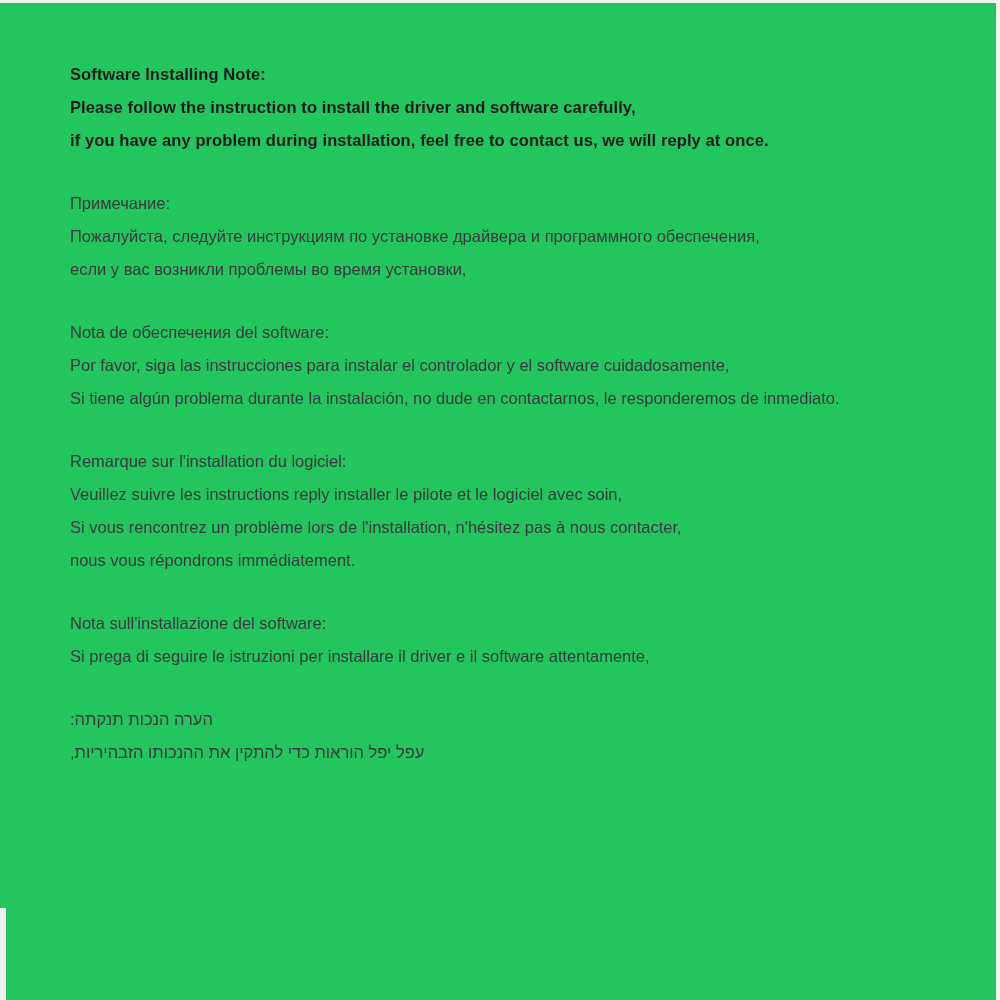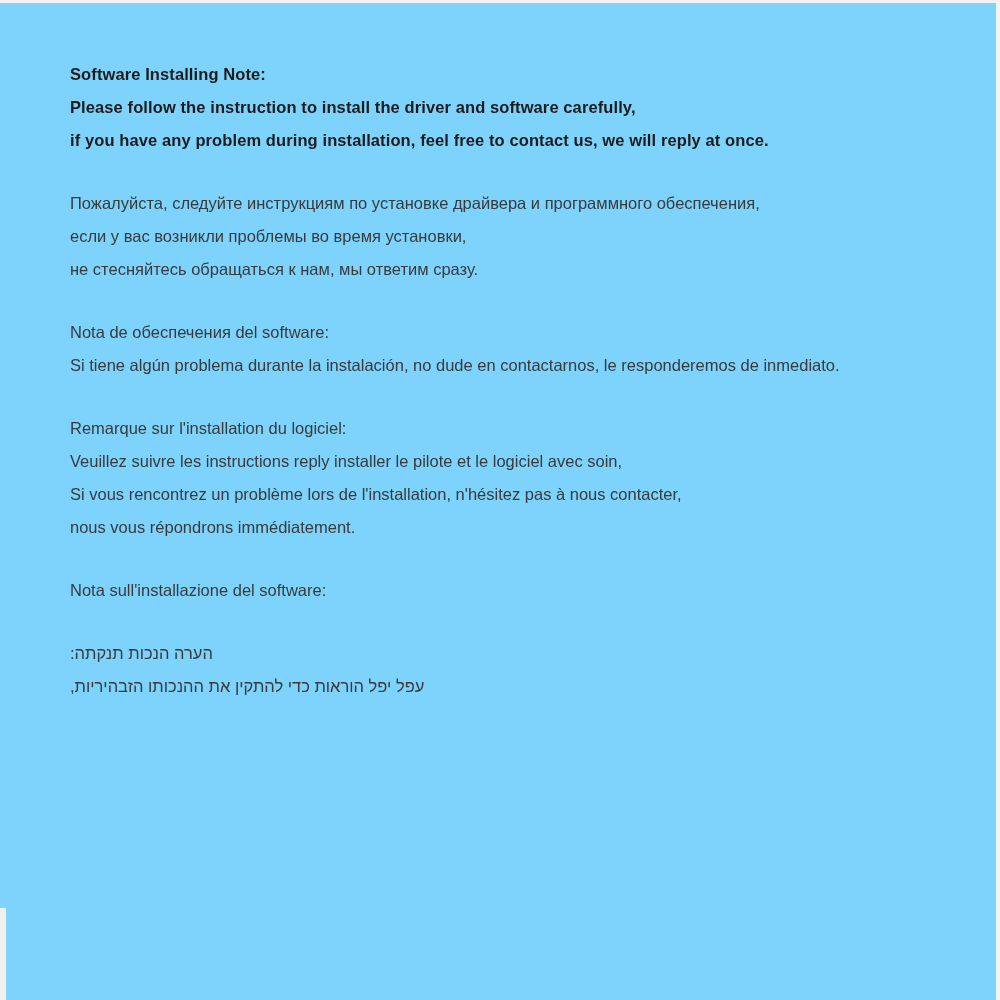--- a/index.html
+++ b/index.html
@@ -10,21 +10,21 @@
     width: 1000px;
     height: 1000px;
     background: #ffffff;
     font-family: "Liberation Sans", sans-serif;
     overflow: hidden;
   }
   .page {
     position: relative;
     width: 1000px;
     height: 1000px;
-    background: #7dd3fc;
+    background: #22c55e;
     box-sizing: border-box;
   }
   
   .edge-top {
     position: absolute;
     top: 0; left: 0;
     width: 1000px; height: 3px;
     background: #f2f2f2;
   }
   .edge-right {
@@ -84,39 +84,41 @@
 
   <div class="content">
 
     <div class="block block-en">
       <div class="line">Software Installing Note:</div>
       <div class="line">Please follow the instruction to install the driver and software carefully,</div>
       <div class="line">if you have any problem during installation, feel free to contact us, we will reply at once.</div>
     </div>
 
     <div class="block block-ru">
+      <div class="line">Примечание:</div>
       <div class="line">Пожалуйста, следуйте инструкциям по установке драйвера и программного обеспечения,</div>
       <div class="line">если у вас возникли проблемы во время установки,</div>
-      <div class="line">не стесняйтесь обращаться к нам, мы ответим сразу.</div>
     </div>
 
     <div class="block block-es">
       <div class="line">Nota de обеспечения del software:</div>
+      <div class="line">Por favor, siga las instrucciones para instalar el controlador y el software cuidadosamente,</div>
       <div class="line">Si tiene algún problema durante la instalación, no dude en contactarnos, le responderemos de inmediato.</div>
     </div>
 
     <div class="block block-fr">
       <div class="line">Remarque sur l'installation du logiciel:</div>
       <div class="line">Veuillez suivre les instructions reply installer le pilote et le logiciel avec soin,</div>
       <div class="line">Si vous rencontrez un problème lors de l'installation, n'hésitez pas à nous contacter,</div>
       <div class="line">nous vous répondrons immédiatement.</div>
     </div>
 
     <div class="block block-it">
       <div class="line">Nota sull'installazione del software:</div>
+      <div class="line">Si prega di seguire le istruzioni per installare il driver e il software attentamente,</div>
     </div>
 
     <div class="block block-he">
       <div class="line">הערה הנכות תנקתה:</div>
       <div class="line">עפל יפל הוראות כדי להתקין את ההנכותו הזבהיריות,</div>
     </div>
 
   </div>
 </div>
 

